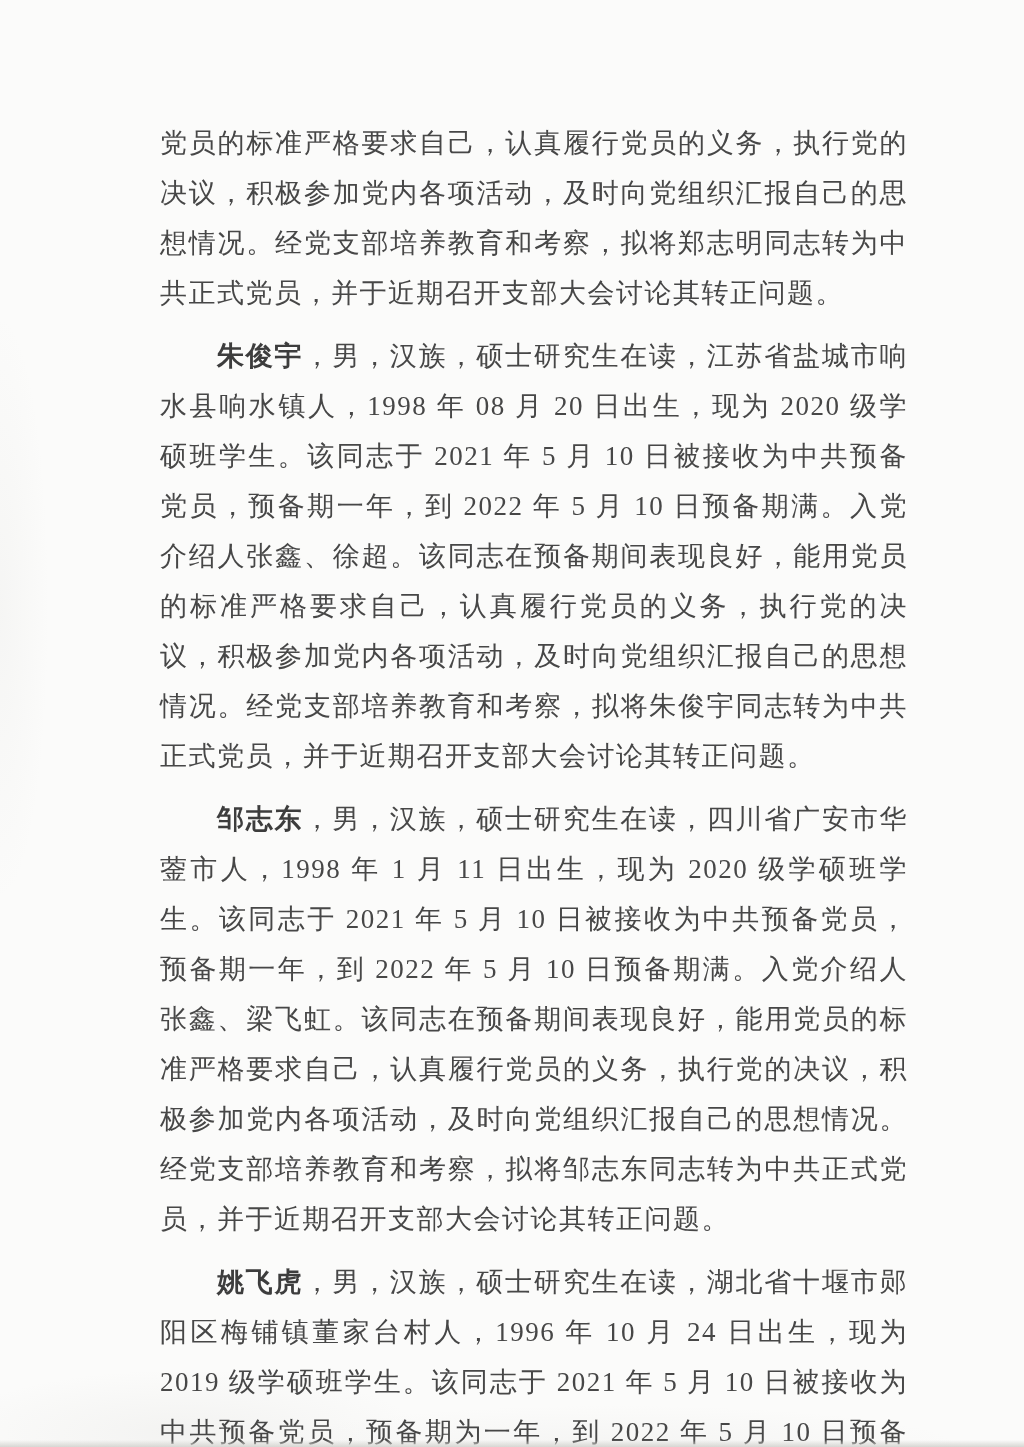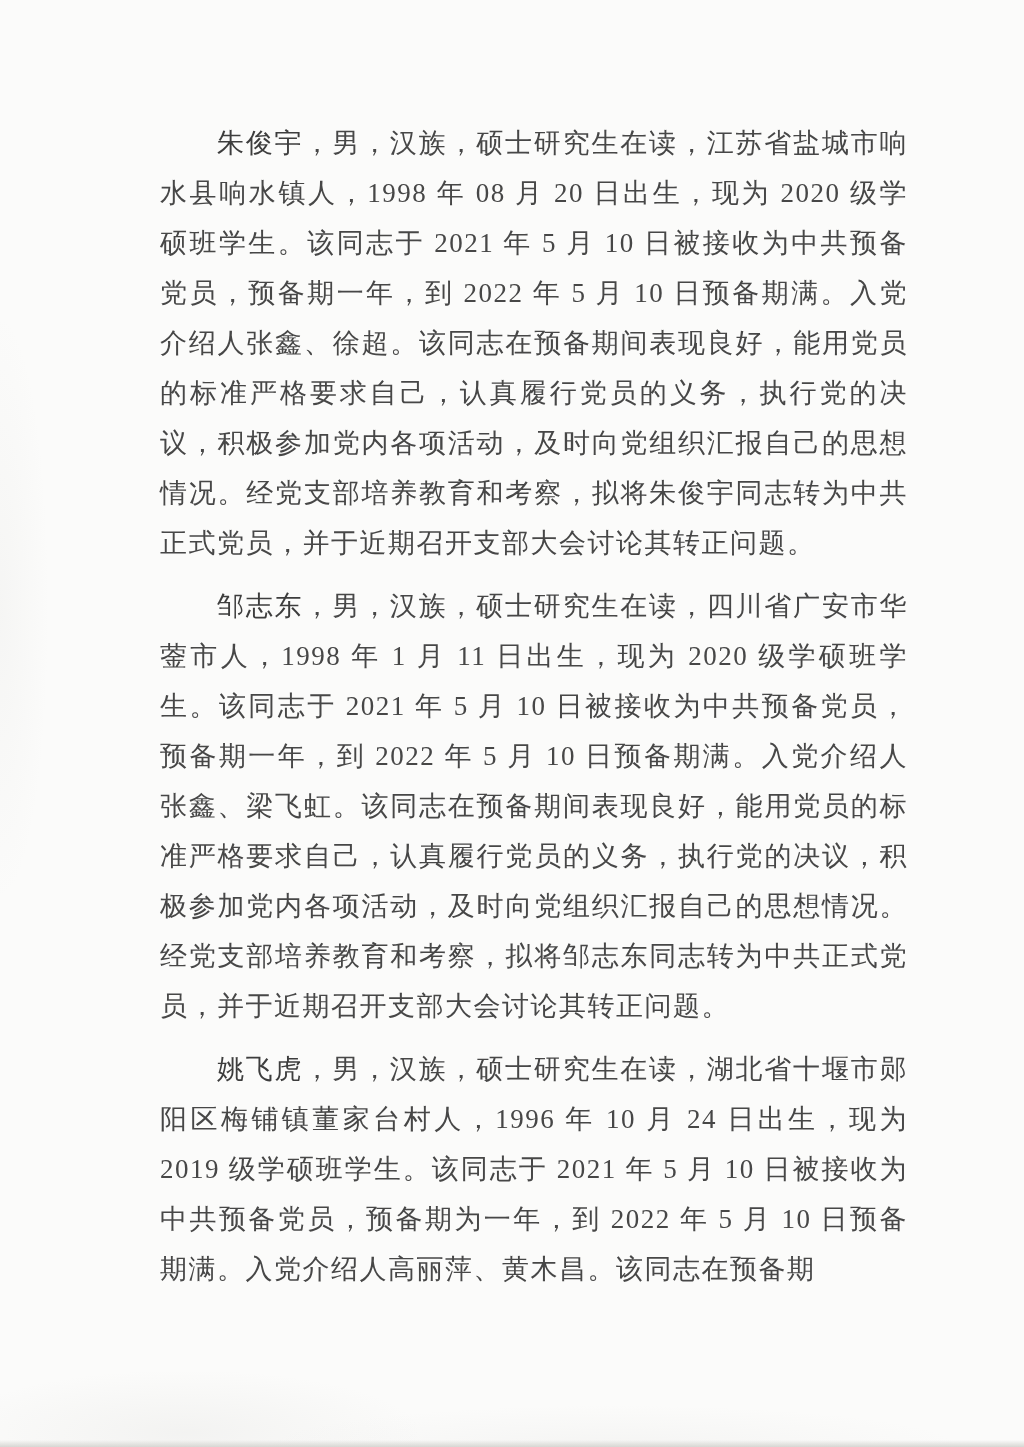--- a/index.html
+++ b/index.html
@@ -34,38 +34,39 @@
     line-height: 50px;
     letter-spacing: 1.5px;
     text-align: justify;
     text-justify: inter-character;
     margin: 0 0 13px 0;
   }
   p.doc-para.indent {
     text-indent: 57px;
   }
   .person-name {
-    font-weight: 400;
+    font-weight: 700;
     color: #3d3d3d;
   }
   .scan-edge-bottom {
     position: absolute;
     left: 0;
     right: 0;
     bottom: 0;
     height: 7px;
     background: linear-gradient(to bottom, rgba(210,210,205,0), #d7d7d3);
   }
 </style>
 </head>
 <body>
 
 <div class="page">
   <div class="textblock">
 
+    <p class="doc-para"><span>党员的标准严格要求自己，认真履行党员的义务，执行党的决议，积极参加党内各项活动，及时向党组织汇报自己的思想情况。经党支部培养教育和考察，拟将郑志明同志转为中共正式党员，并于近期召开支部大会讨论其转正问题。</span></p>
 
     <p class="doc-para indent"><span class="person-name">朱俊宇</span><span>，男，汉族，硕士研究生在读，江苏省盐城市响水县响水镇人，1998 年 08 月 20 日出生，现为 2020 级学硕班学生。该同志于 2021 年 5 月 10 日被接收为中共预备党员，预备期一年，到 2022 年 5 月 10 日预备期满。入党介绍人张鑫、徐超。该同志在预备期间表现良好，能用党员的标准严格要求自己，认真履行党员的义务，执行党的决议，积极参加党内各项活动，及时向党组织汇报自己的思想情况。经党支部培养教育和考察，拟将朱俊宇同志转为中共正式党员，并于近期召开支部大会讨论其转正问题。</span></p>
 
     <p class="doc-para indent"><span class="person-name">邹志东</span><span>，男，汉族，硕士研究生在读，四川省广安市华蓥市人，1998 年 1 月 11 日出生，现为 2020 级学硕班学生。该同志于 2021 年 5 月 10 日被接收为中共预备党员，预备期一年，到 2022 年 5 月 10 日预备期满。入党介绍人张鑫、梁飞虹。该同志在预备期间表现良好，能用党员的标准严格要求自己，认真履行党员的义务，执行党的决议，积极参加党内各项活动，及时向党组织汇报自己的思想情况。经党支部培养教育和考察，拟将邹志东同志转为中共正式党员，并于近期召开支部大会讨论其转正问题。</span></p>
 
     <p class="doc-para indent"><span class="person-name">姚飞虎</span><span>，男，汉族，硕士研究生在读，湖北省十堰市郧阳区梅铺镇董家台村人，1996 年 10 月 24 日出生，现为 2019 级学硕班学生。该同志于 2021 年 5 月 10 日被接收为中共预备党员，预备期为一年，到 2022 年 5 月 10 日预备期满。入党介绍人高丽萍、黄木昌。该同志在预备期</span></p>
 
   </div>
   <div class="scan-edge-bottom"></div>
 </div>

